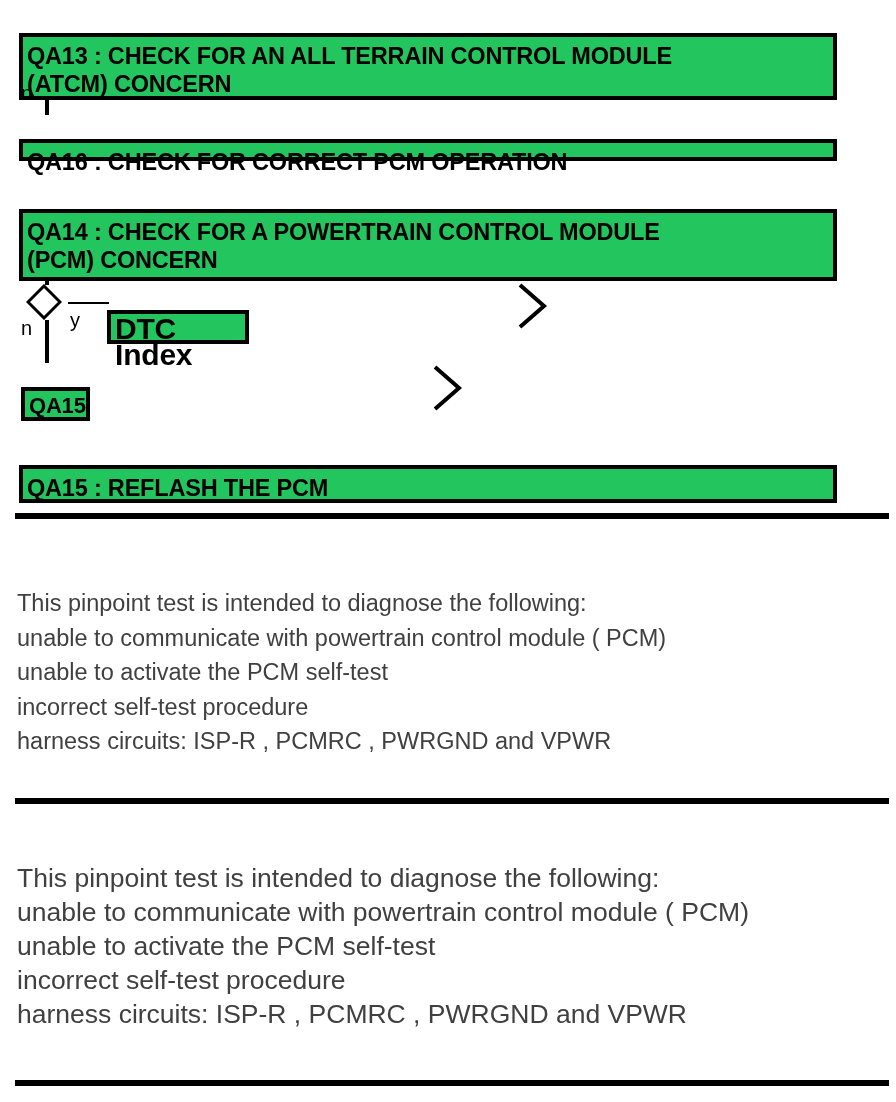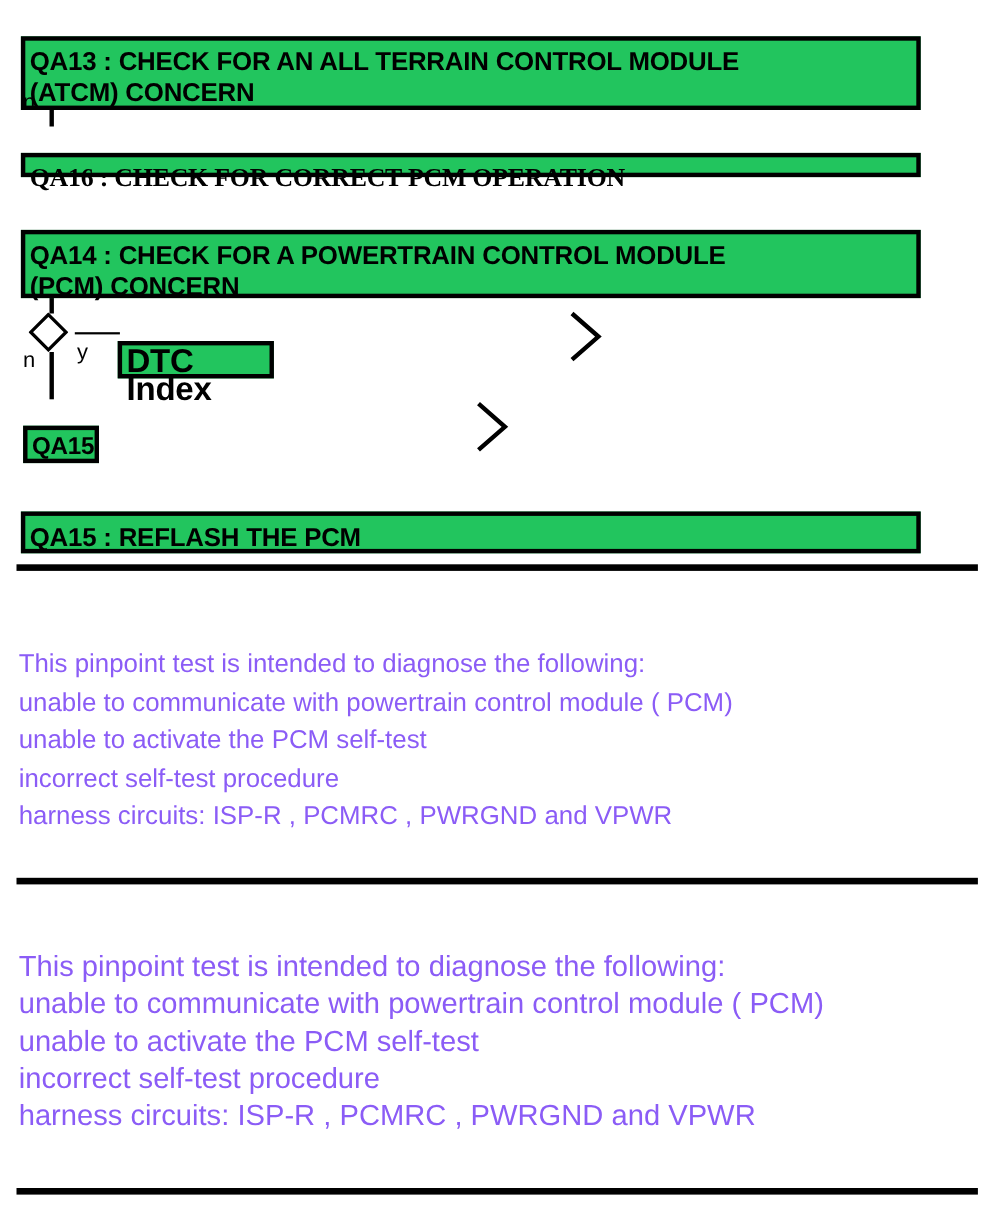--- a/index.html
+++ b/index.html
@@ -45,22 +45,22 @@
   
   .banner {
     left: 19px;
     width: 818px;
     font-size: 23.5px;
     line-height: 28px;
     padding: 5px 0 4px 4px;
   }
 
   #node-qa13 { top: 9px;  height: 67px; }
-  #node-qa16 { top: 115px; height: 22px; font-family: Liberation Serif, serif; }
-  #node-qa14 { top: 185px; height: 62px; }
+  #node-qa16 { top: 115px; height: 22px; }
+  #node-qa14 { top: 185px; height: 72px; }
   #node-reflash { top: 441px; height: 38px; }
 
   
   #node-dtc {
     left: 107px;
     top: 286px;
     width: 142px;
     height: 34px;
     font-size: 30px;
     line-height: 26px;
@@ -140,21 +140,21 @@
     background: #000000;
     z-index: 1;
   }
   #rule-1 { top: 513px; }
   #rule-2 { top: 798px; }
   #rule-3 { top: 1080px; }
 
   
   .para-block {
     position: absolute;
-    color: #8b5cf6;
+    color: #404040;
     font-weight: normal;
     white-space: pre-line;
   }
   #para-small {
     left: 17px;
     top: 586px;
     width: 860px;
     font-size: 23.5px;
     line-height: 34.5px;
   }

